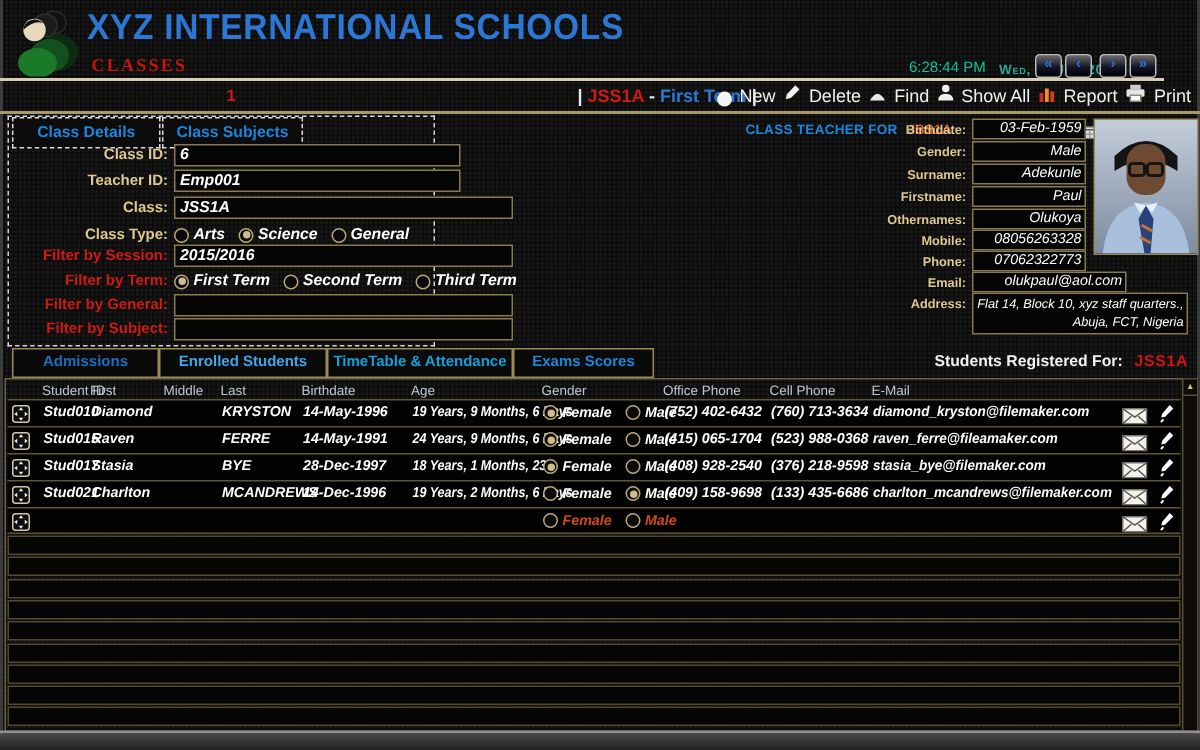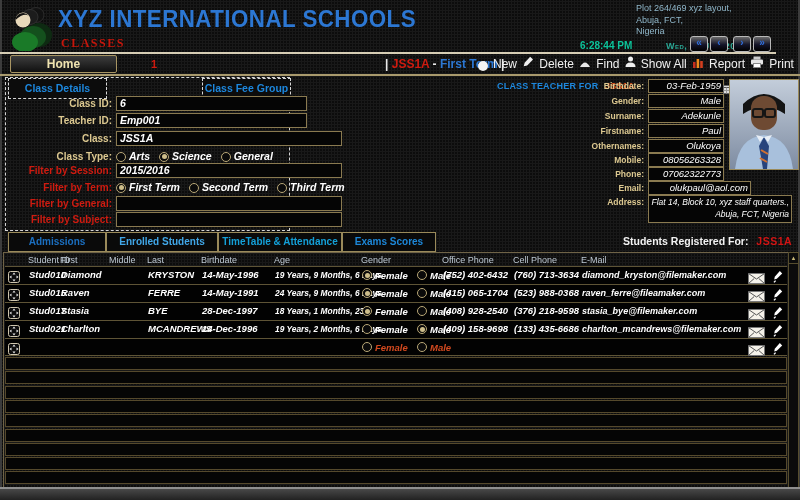--- a/index.html
+++ b/index.html
@@ -10,21 +10,21 @@
        background-size:3px 3px;
        box-shadow:inset 2px 0 0 #3c3c3c, inset -2px 0 0 #3c3c3c;}
   
   .header{position:absolute;left:0;top:0;width:776px;height:52px;border-bottom:2px solid #d6cdb4;}
   .logo{position:absolute;left:5px;top:1px;width:50px;height:50px;}
   .school-title{position:absolute;left:58px;top:5px;font-size:24px;font-weight:bold;color:#2c77d3;
        letter-spacing:.5px;transform:scaleX(.93);transform-origin:left;white-space:nowrap;}
   .section-title{position:absolute;left:61px;top:36px;font-family:"Liberation Serif",serif;
        font-size:12px;font-weight:bold;color:#c6160b;letter-spacing:1.5px;}
   .addr{position:absolute;left:636px;top:3px;font-size:9px;line-height:11.5px;color:#8fb6c9;}
-  .time-txt{position:absolute;left:580px;top:40px;font-size:10px;font-weight:bold;color:#0cc39a;}
+  .time-txt{position:absolute;left:606px;top:40px;font-size:10px;font-weight:normal;color:#0cc39a;}
   .date-txt{position:absolute;left:666px;top:41px;font-size:9px;font-weight:bold;color:#2aa795;
        font-variant:small-caps;letter-spacing:.5px;}
   .navbtns{position:absolute;right:5px;top:36px;display:flex;gap:2px;}
   .navbtn{width:16px;height:14px;border:1px solid #b9b9b9;border-radius:3px;
        background:linear-gradient(#6a6a6a,#141428 55%,#000);color:#2f6fe0;font-weight:bold;
        font-size:10px;line-height:12px;text-align:center;cursor:pointer;}
   .navbtn.gap{margin-left:3px;}
   
   .toolbar{position:absolute;left:0;top:54px;width:800px;height:20px;border-bottom:2px solid #a99a6d;}
   .home-btn{position:absolute;left:10px;top:1px;width:105px;height:16px;border:1px solid #a89563;
@@ -125,37 +125,31 @@
         <ellipse cx="34" cy="34" rx="13" ry="12" fill="#0e2a12"></ellipse>
         <ellipse cx="25" cy="16" rx="8" ry="7.5" fill="#1c1c1c" stroke="#303030"></ellipse>
         <ellipse cx="28" cy="36" rx="13" ry="11" fill="#14501d"></ellipse>
         <ellipse cx="18" cy="19" rx="7.5" ry="7.5" fill="#e8d9bb"></ellipse>
         <path d="M10.5 19 a7.5 7.5 0 0 1 13 -4.5 Q18 12 10.5 19 Z" fill="#101010"></path>
         <ellipse cx="20" cy="41" rx="13" ry="10" fill="#1a7a28"></ellipse>
       </svg>
     </span>
     <div class="school-title">XYZ INTERNATIONAL SCHOOLS</div>
     <div class="section-title">CLASSES</div>
-    <div class="addr">
-      <div>Plot 264/469 xyz layout,</div>
-      <div>Abuja, FCT,</div>
-      <div>Nigeria</div>
-    </div>
     <span class="time-txt">6:28:44 PM</span>
     <span class="date-txt">Wed, 13 Jul, 2016</span>
     <div class="navbtns">
       <div class="navbtn">«</div>
       <div class="navbtn">‹</div>
       <div class="navbtn gap">›</div>
       <div class="navbtn">»</div>
     </div>
   </div>
 
   <div class="toolbar">
-    <div class="home-btn">Home</div>
     <span class="rec-num">1</span>
     <span class="context"><span>| </span><span class="ctx-class">JSS1A</span><span> - </span><span class="ctx-term">First Term</span><span> |</span></span>
     <div class="actions">
       <span class="act">
         <span class="dot-icon"></span>
         <span>New</span>
       </span>
       <span class="act">
         <span><svg width="12" height="12" viewBox="0 0 12 12">
               <path d="M8.2 0.8 L11 3.6 L5.2 9.4 L1.8 10.2 L2.6 6.8 Z" fill="#f0f0f0"></path>
@@ -189,21 +183,21 @@
               <rect x="1" y="3.5" width="12" height="5" rx="1" fill="#e6e6e6"></rect>
               <rect x="3.5" y="7.5" width="7" height="4" fill="#fff" stroke="#888"></rect>
             </svg></span>
         <span>Print</span>
       </span>
     </div>
   </div>
 
   <div class="cpanel"></div>
   <div class="ctab ctab1">Class Details</div>
-  <div class="ctab ctab3">Class Fee Group</div>
+  <div class="ctab ctab2">Class Subjects</div>
 
   <div class="cfield fr1">
     <span class="flabel">Class ID:</span>
     <div class="ibox w190">6</div>
   </div>
   <div class="cfield fr2">
     <span class="flabel">Teacher ID:</span>
     <div class="ibox w190">Emp001</div>
   </div>
   <div class="cfield fr3">

